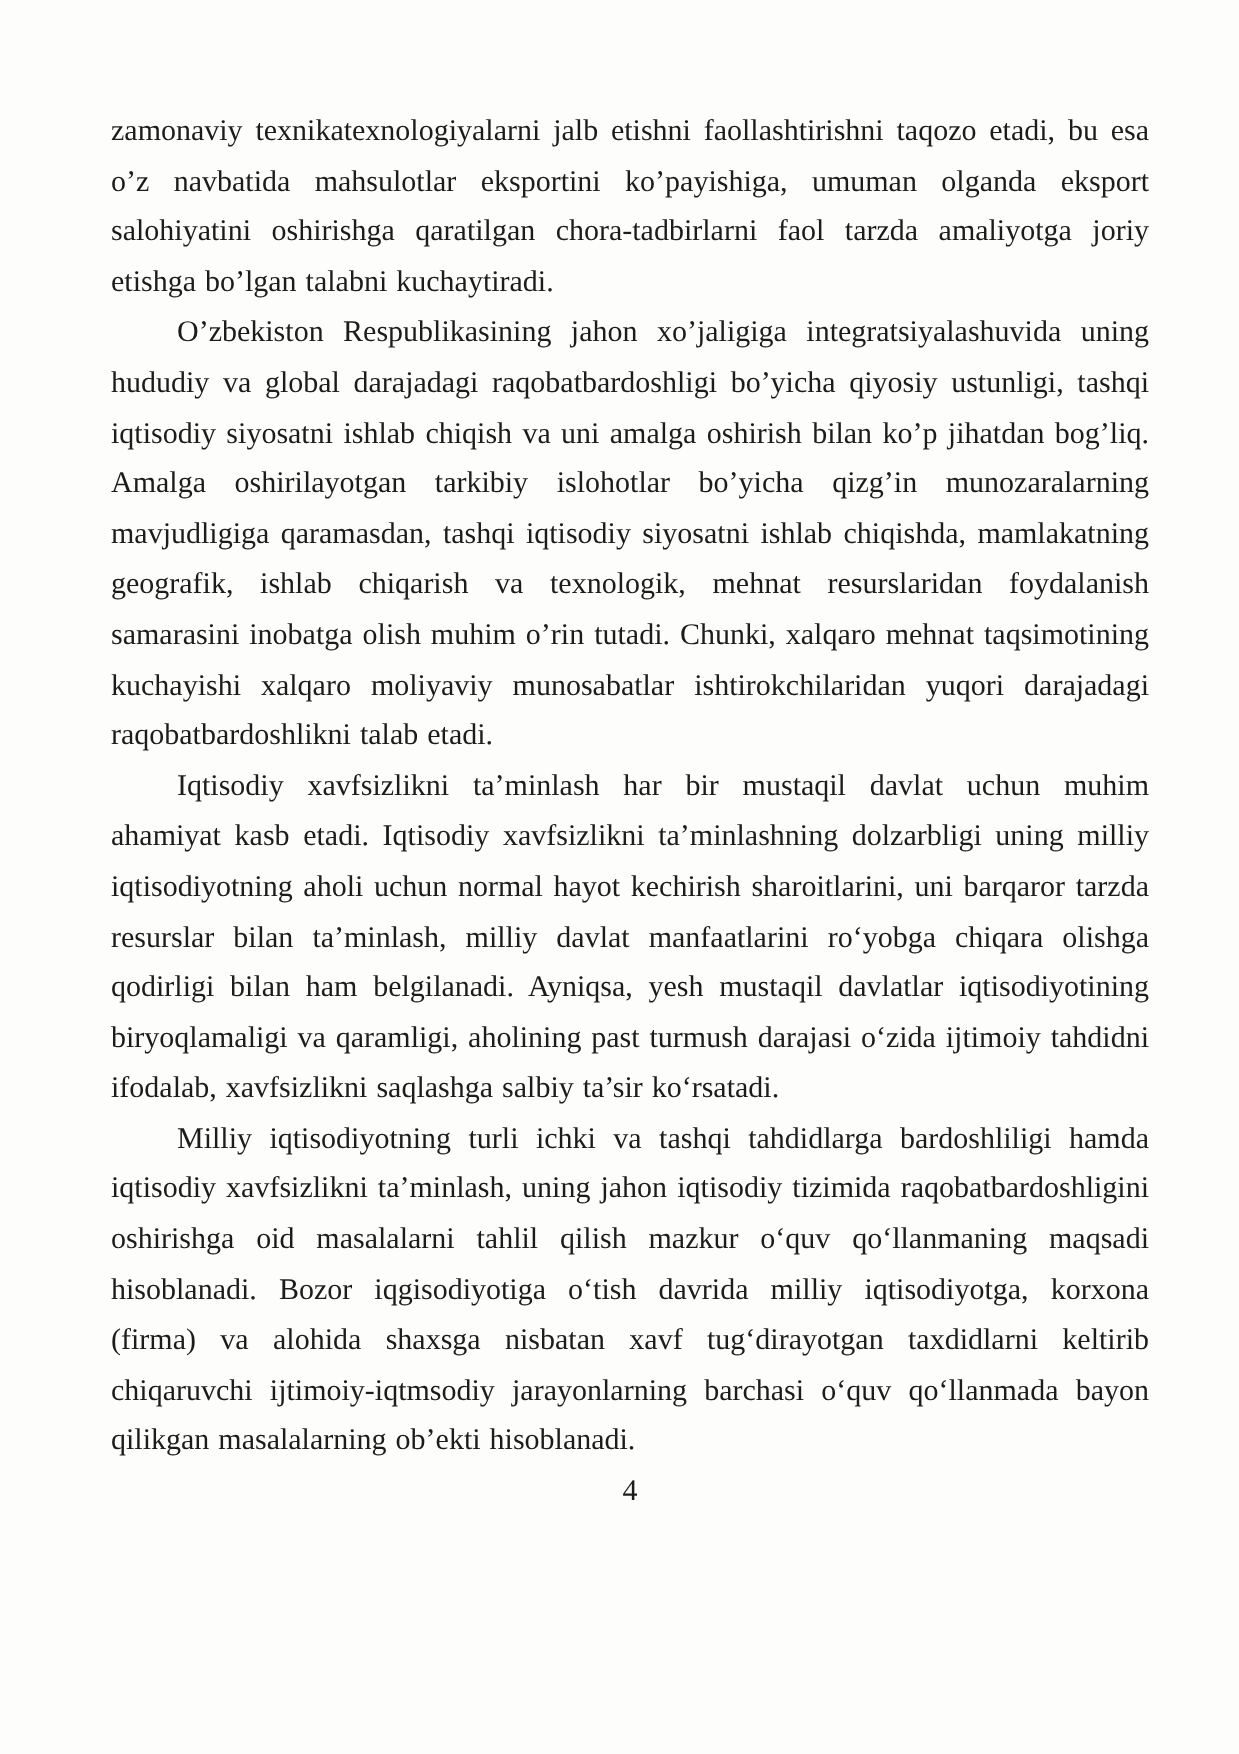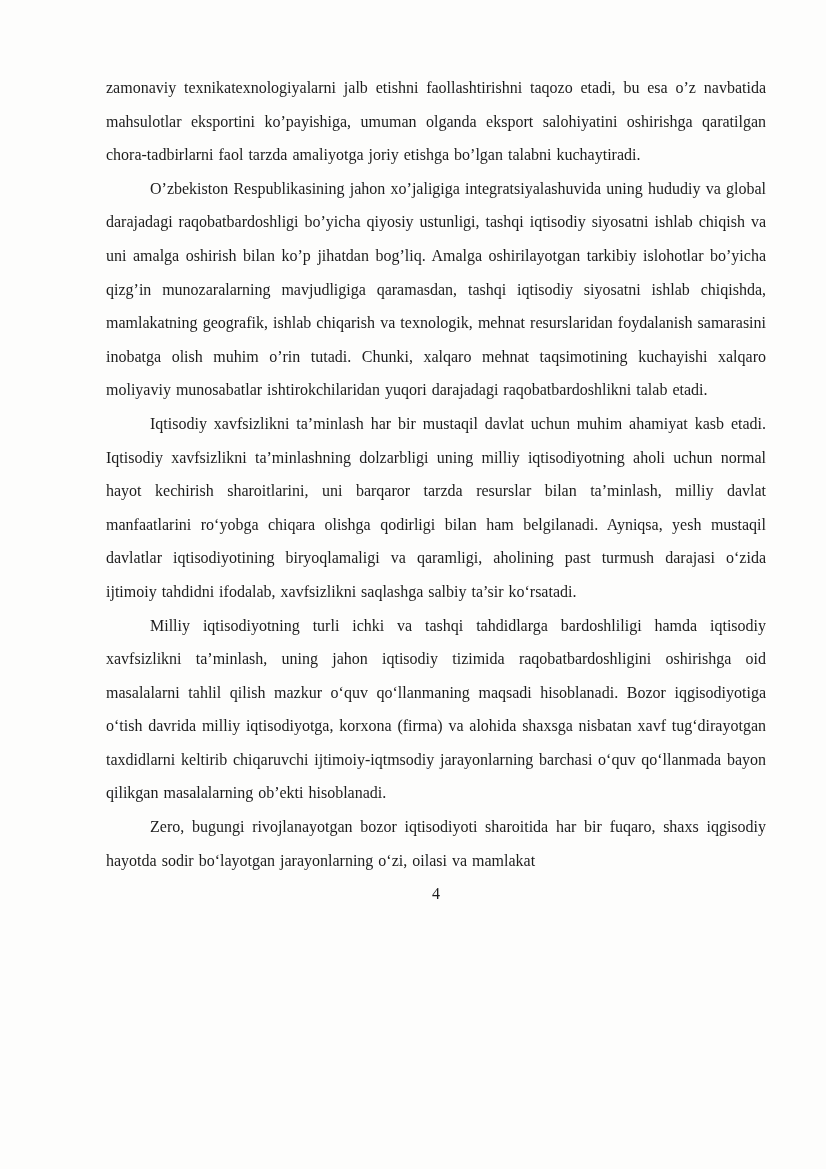--- a/index.html
+++ b/index.html
@@ -8,23 +8,23 @@
     padding: 0;
     background: #ffffff;
   }
   .page {
     position: relative;
     width: 826px;
     height: 1169px;
     margin: 0;
     background: #fdfdfc;
     box-sizing: border-box;
-    padding: 71px 60px 0 106px;
+    padding: 71px 60px 0 74px;
     font-family: "Liberation Serif", "DejaVu Serif", serif;
-    font-size: 16px;
+    font-size: 20px;
     line-height: 33.6px;
     color: #1c1c1c;
     overflow: hidden;
     -webkit-font-smoothing: antialiased;
   }
   .text-block {
     text-align: justify;
   }
   .para {
     margin: 0;
@@ -43,16 +43,15 @@
 </style>
 </head>
 <body>
 
 <div class="page">
   <div class="text-block">
     <p class="para continued">zamonaviy texnikatexnologiyalarni jalb etishni faollashtirishni taqozo etadi, bu esa o’z navbatida mahsulotlar eksportini ko’payishiga, umuman olganda eksport salohiyatini oshirishga qaratilgan chora-tadbirlarni faol tarzda amaliyotga joriy etishga bo’lgan talabni kuchaytiradi.</p>
     <p class="para">O’zbekiston Respublikasining jahon xo’jaligiga integratsiyalashuvida uning hududiy va global darajadagi raqobatbardoshligi bo’yicha qiyosiy ustunligi, tashqi iqtisodiy siyosatni ishlab chiqish va uni amalga oshirish bilan ko’p jihatdan bog’liq. Amalga oshirilayotgan tarkibiy islohotlar bo’yicha qizg’in munozaralarning mavjudligiga qaramasdan, tashqi iqtisodiy siyosatni ishlab chiqishda, mamlakatning geografik, ishlab chiqarish va texnologik, mehnat resurslaridan foydalanish samarasini inobatga olish muhim o’rin tutadi. Chunki, xalqaro mehnat taqsimotining kuchayishi xalqaro moliyaviy munosabatlar ishtirokchilaridan yuqori darajadagi raqobatbardoshlikni talab etadi.</p>
     <p class="para">Iqtisodiy xavfsizlikni ta’minlash har bir mustaqil davlat uchun muhim ahamiyat kasb etadi. Iqtisodiy xavfsizlikni ta’minlashning dolzarbligi uning milliy iqtisodiyotning aholi uchun normal hayot kechirish sharoitlarini, uni barqaror tarzda resurslar bilan ta’minlash, milliy davlat manfaatlarini roʻyobga chiqara olishga qodirligi bilan ham belgilanadi. Ayniqsa, yesh mustaqil davlatlar iqtisodiyotining biryoqlamaligi va qaramligi, aholining past turmush darajasi oʻzida ijtimoiy tahdidni ifodalab, xavfsizlikni saqlashga salbiy ta’sir koʻrsatadi.</p>
     <p class="para">Milliy iqtisodiyotning turli ichki va tashqi tahdidlarga bardoshliligi hamda iqtisodiy xavfsizlikni ta’minlash, uning jahon iqtisodiy tizimida raqobatbardoshligini oshirishga oid masalalarni tahlil qilish mazkur oʻquv qoʻllanmaning maqsadi hisoblanadi. Bozor iqgisodiyotiga oʻtish davrida milliy iqtisodiyotga, korxona (firma) va alohida shaxsga nisbatan xavf tugʻdirayotgan taxdidlarni keltirib chiqaruvchi ijtimoiy-iqtmsodiy jarayonlarning barchasi oʻquv qoʻllanmada bayon qilikgan masalalarning ob’ekti hisoblanadi.</p>
-    <p class="para">Zero, bugungi rivojlanayotgan bozor iqtisodiyoti sharoitida har bir fuqaro, shaxs iqgisodiy hayotda sodir boʻlayotgan jarayonlarning oʻzi, oilasi va mamlakat</p>
     <div class="page-number">4</div>
   </div>
 </div>
 
 </body></html>

